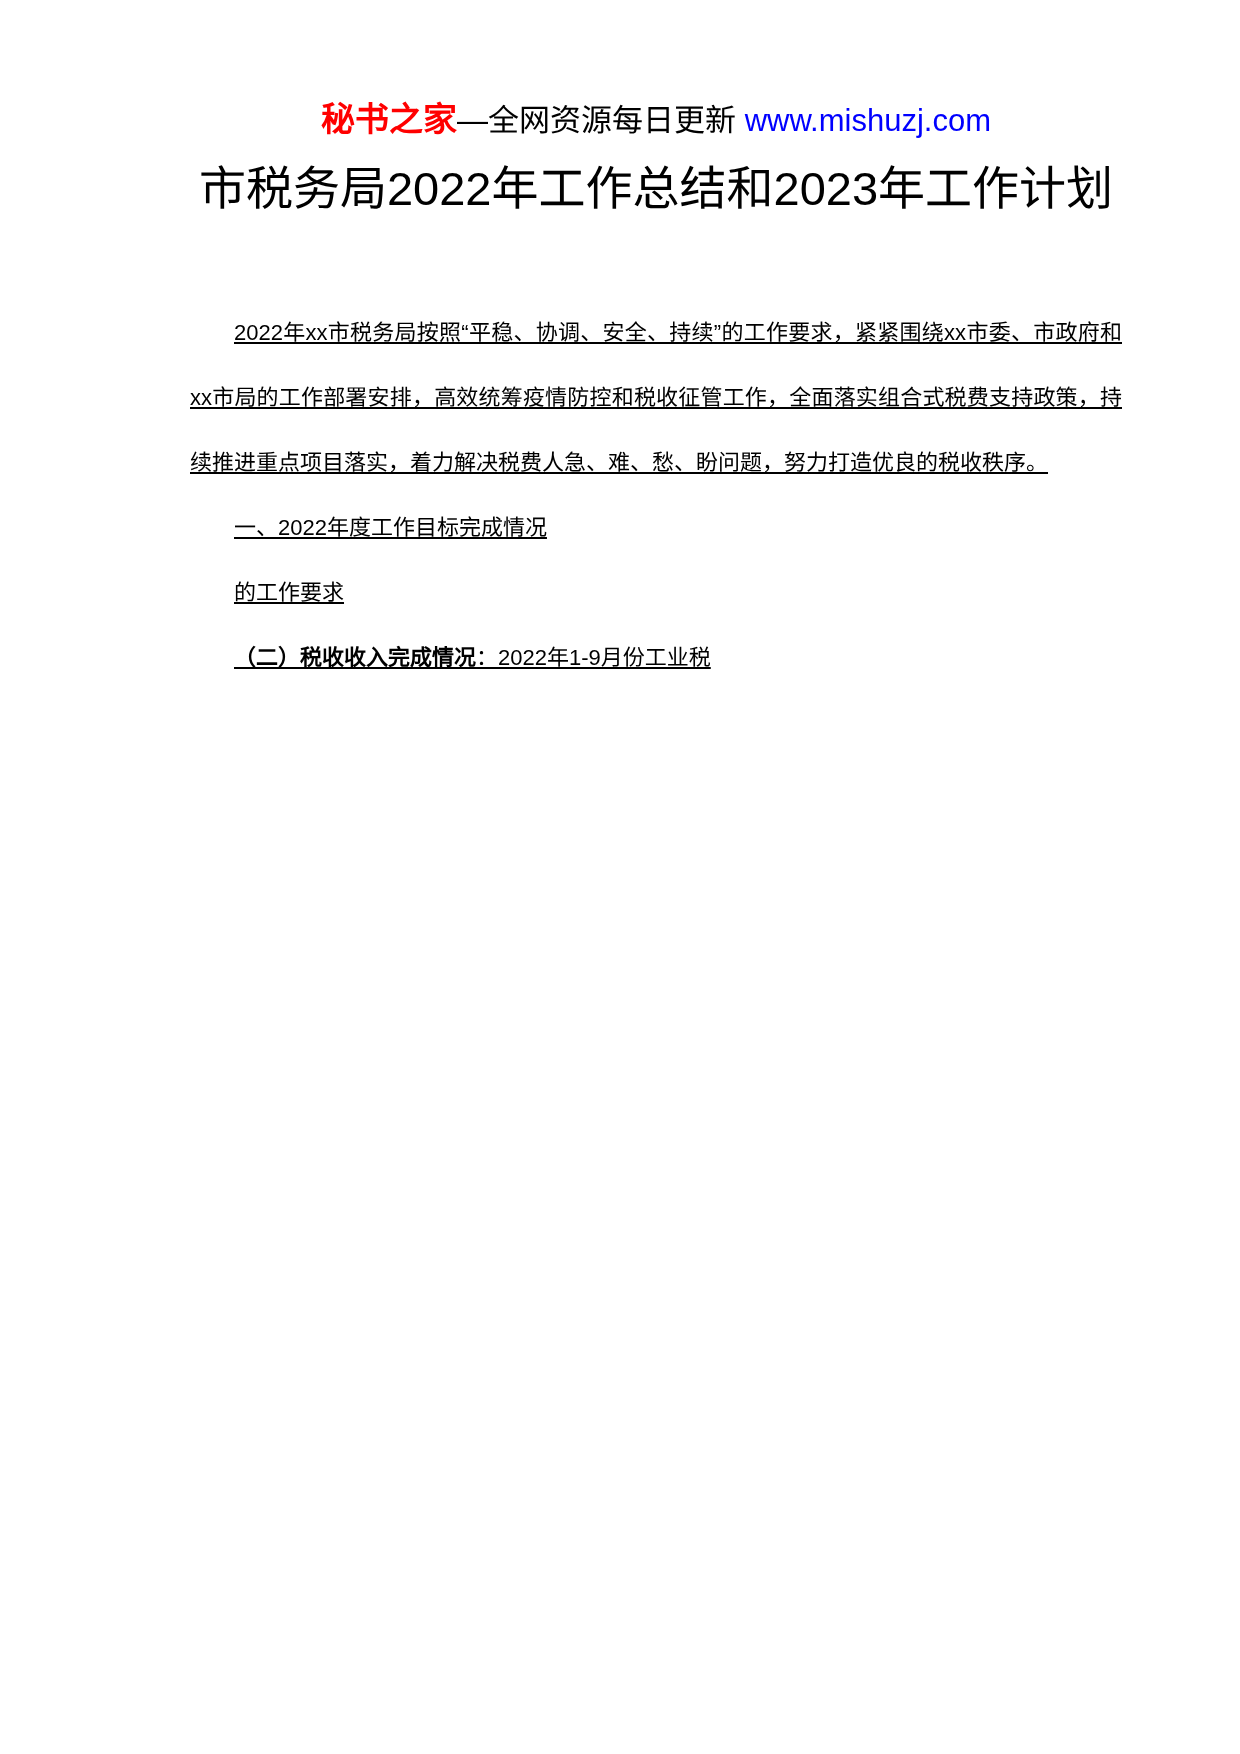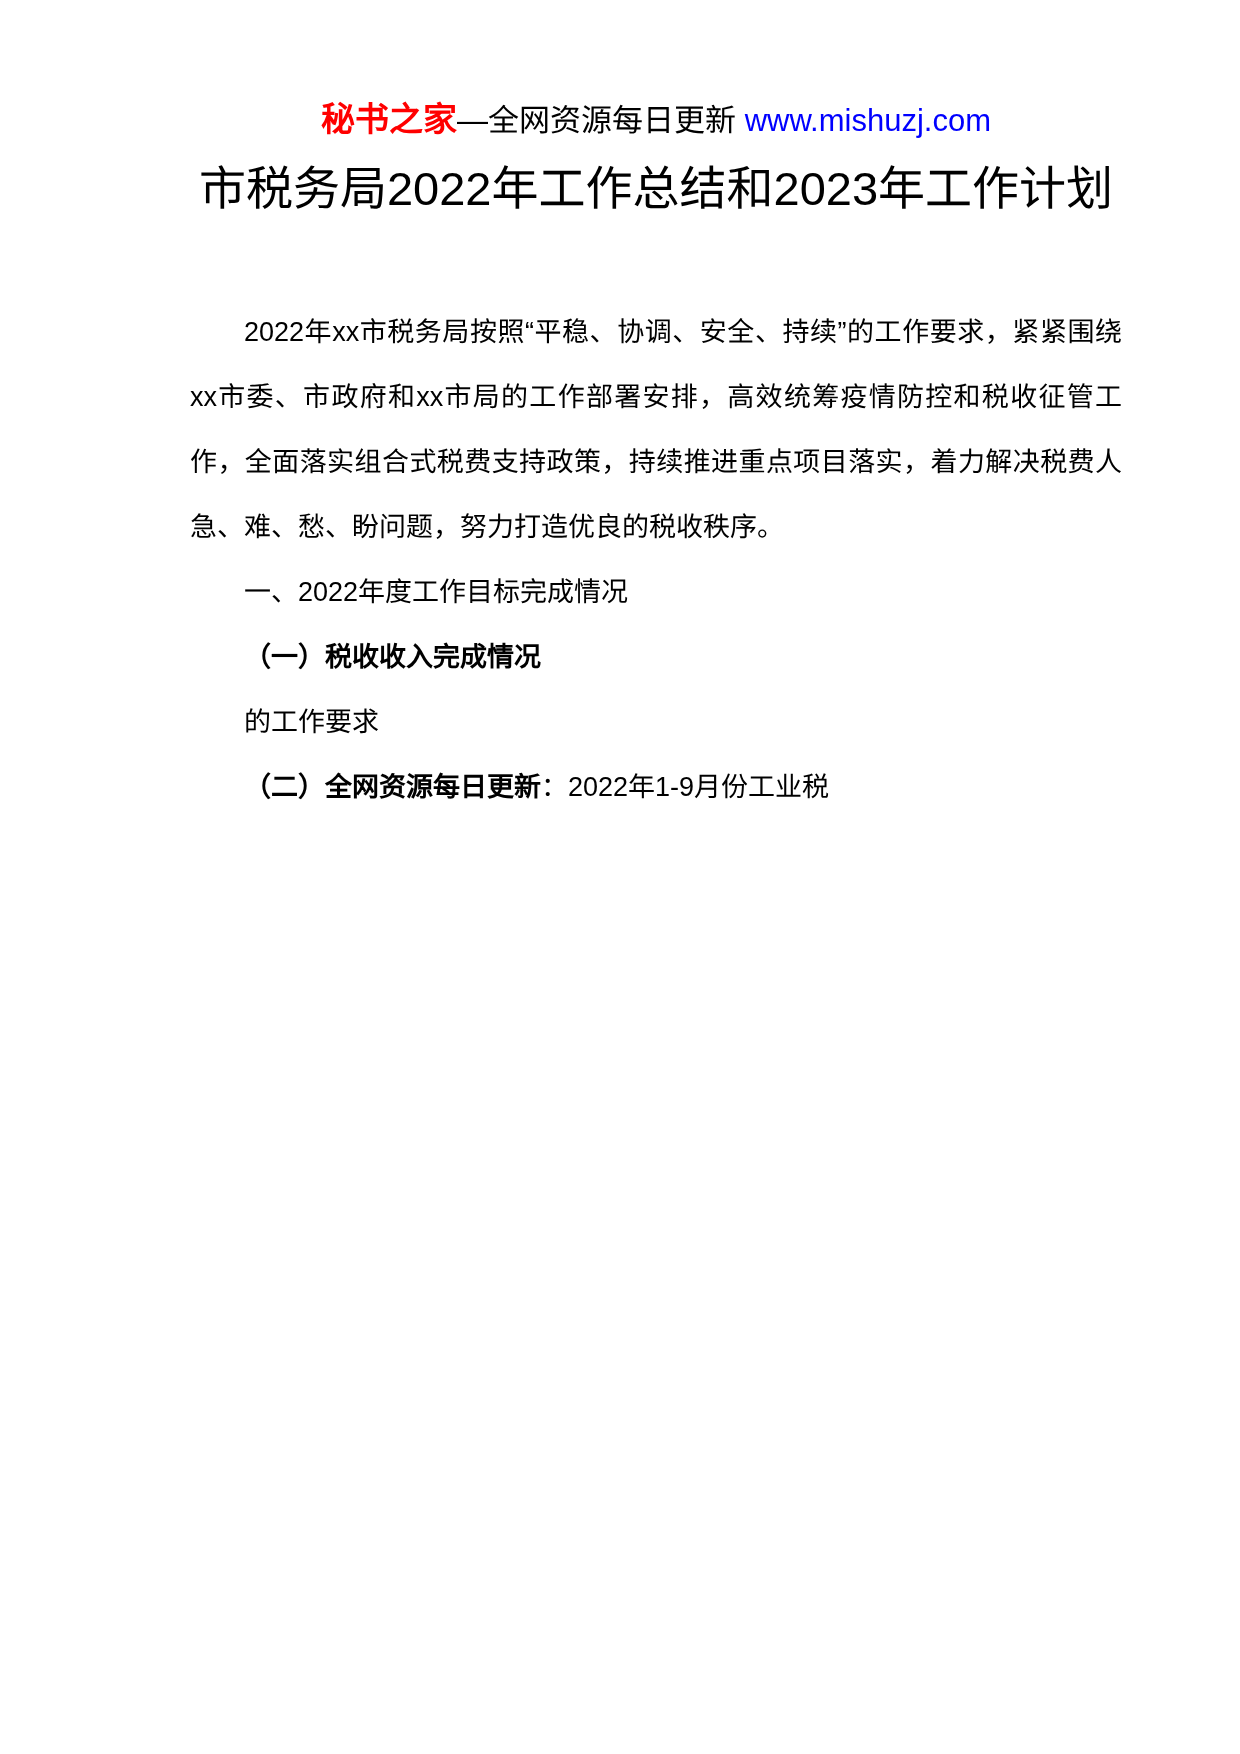--- a/index.html
+++ b/index.html
@@ -36,24 +36,25 @@
   }
   .doc-title {
     text-align: center;
     font-size: 47px;
     font-weight: normal;
     margin: 20px 0 0 0;
     line-height: 50px;
   }
   .doc-body {
     margin-top: 86px;
-    font-size: 27px;
+    font-size: 22px;
     line-height: 65px;
     text-align: justify;
     text-justify: inter-ideograph;
+    text-decoration: underline;
   }
   .doc-body p {
     margin: 0;
     padding: 0;
     text-indent: 2em;
   }
   .bold { font-weight: bold; }
 </style>
 </head>
 <body>
@@ -63,19 +64,18 @@
 
     <div class="doc-header">
       <span class="brand">秘书之家</span><span class="tagline">—全网资源每日更新 </span><span class="url">www.mishuzj.com</span>
     </div>
 
     <h1 class="doc-title">市税务局2022年工作总结和2023年工作计划</h1>
 
     <div class="doc-body">
       <p>2022年xx市税务局按照“平稳、协调、安全、持续”的工作要求，紧紧围绕xx市委、市政府和xx市局的工作部署安排，高效统筹疫情防控和税收征管工作，全面落实组合式税费支持政策，持续推进重点项目落实，着力解决税费人急、难、愁、盼问题，努力打造优良的税收秩序。</p>
       <p>一、2022年度工作目标完成情况</p>
-      <p class="bold">（一）税收收入完成情况</p>
       <p>的工作要求</p>
-      <p><span class="bold">（二）全网资源每日更新</span><span>：2022年1-9月份工业税</span></p>
+      <p><span class="bold">（二）税收收入完成情况</span><span>：2022年1-9月份工业税</span></p>
     </div>
 
   </div>
 </div>
 
 </body></html>

